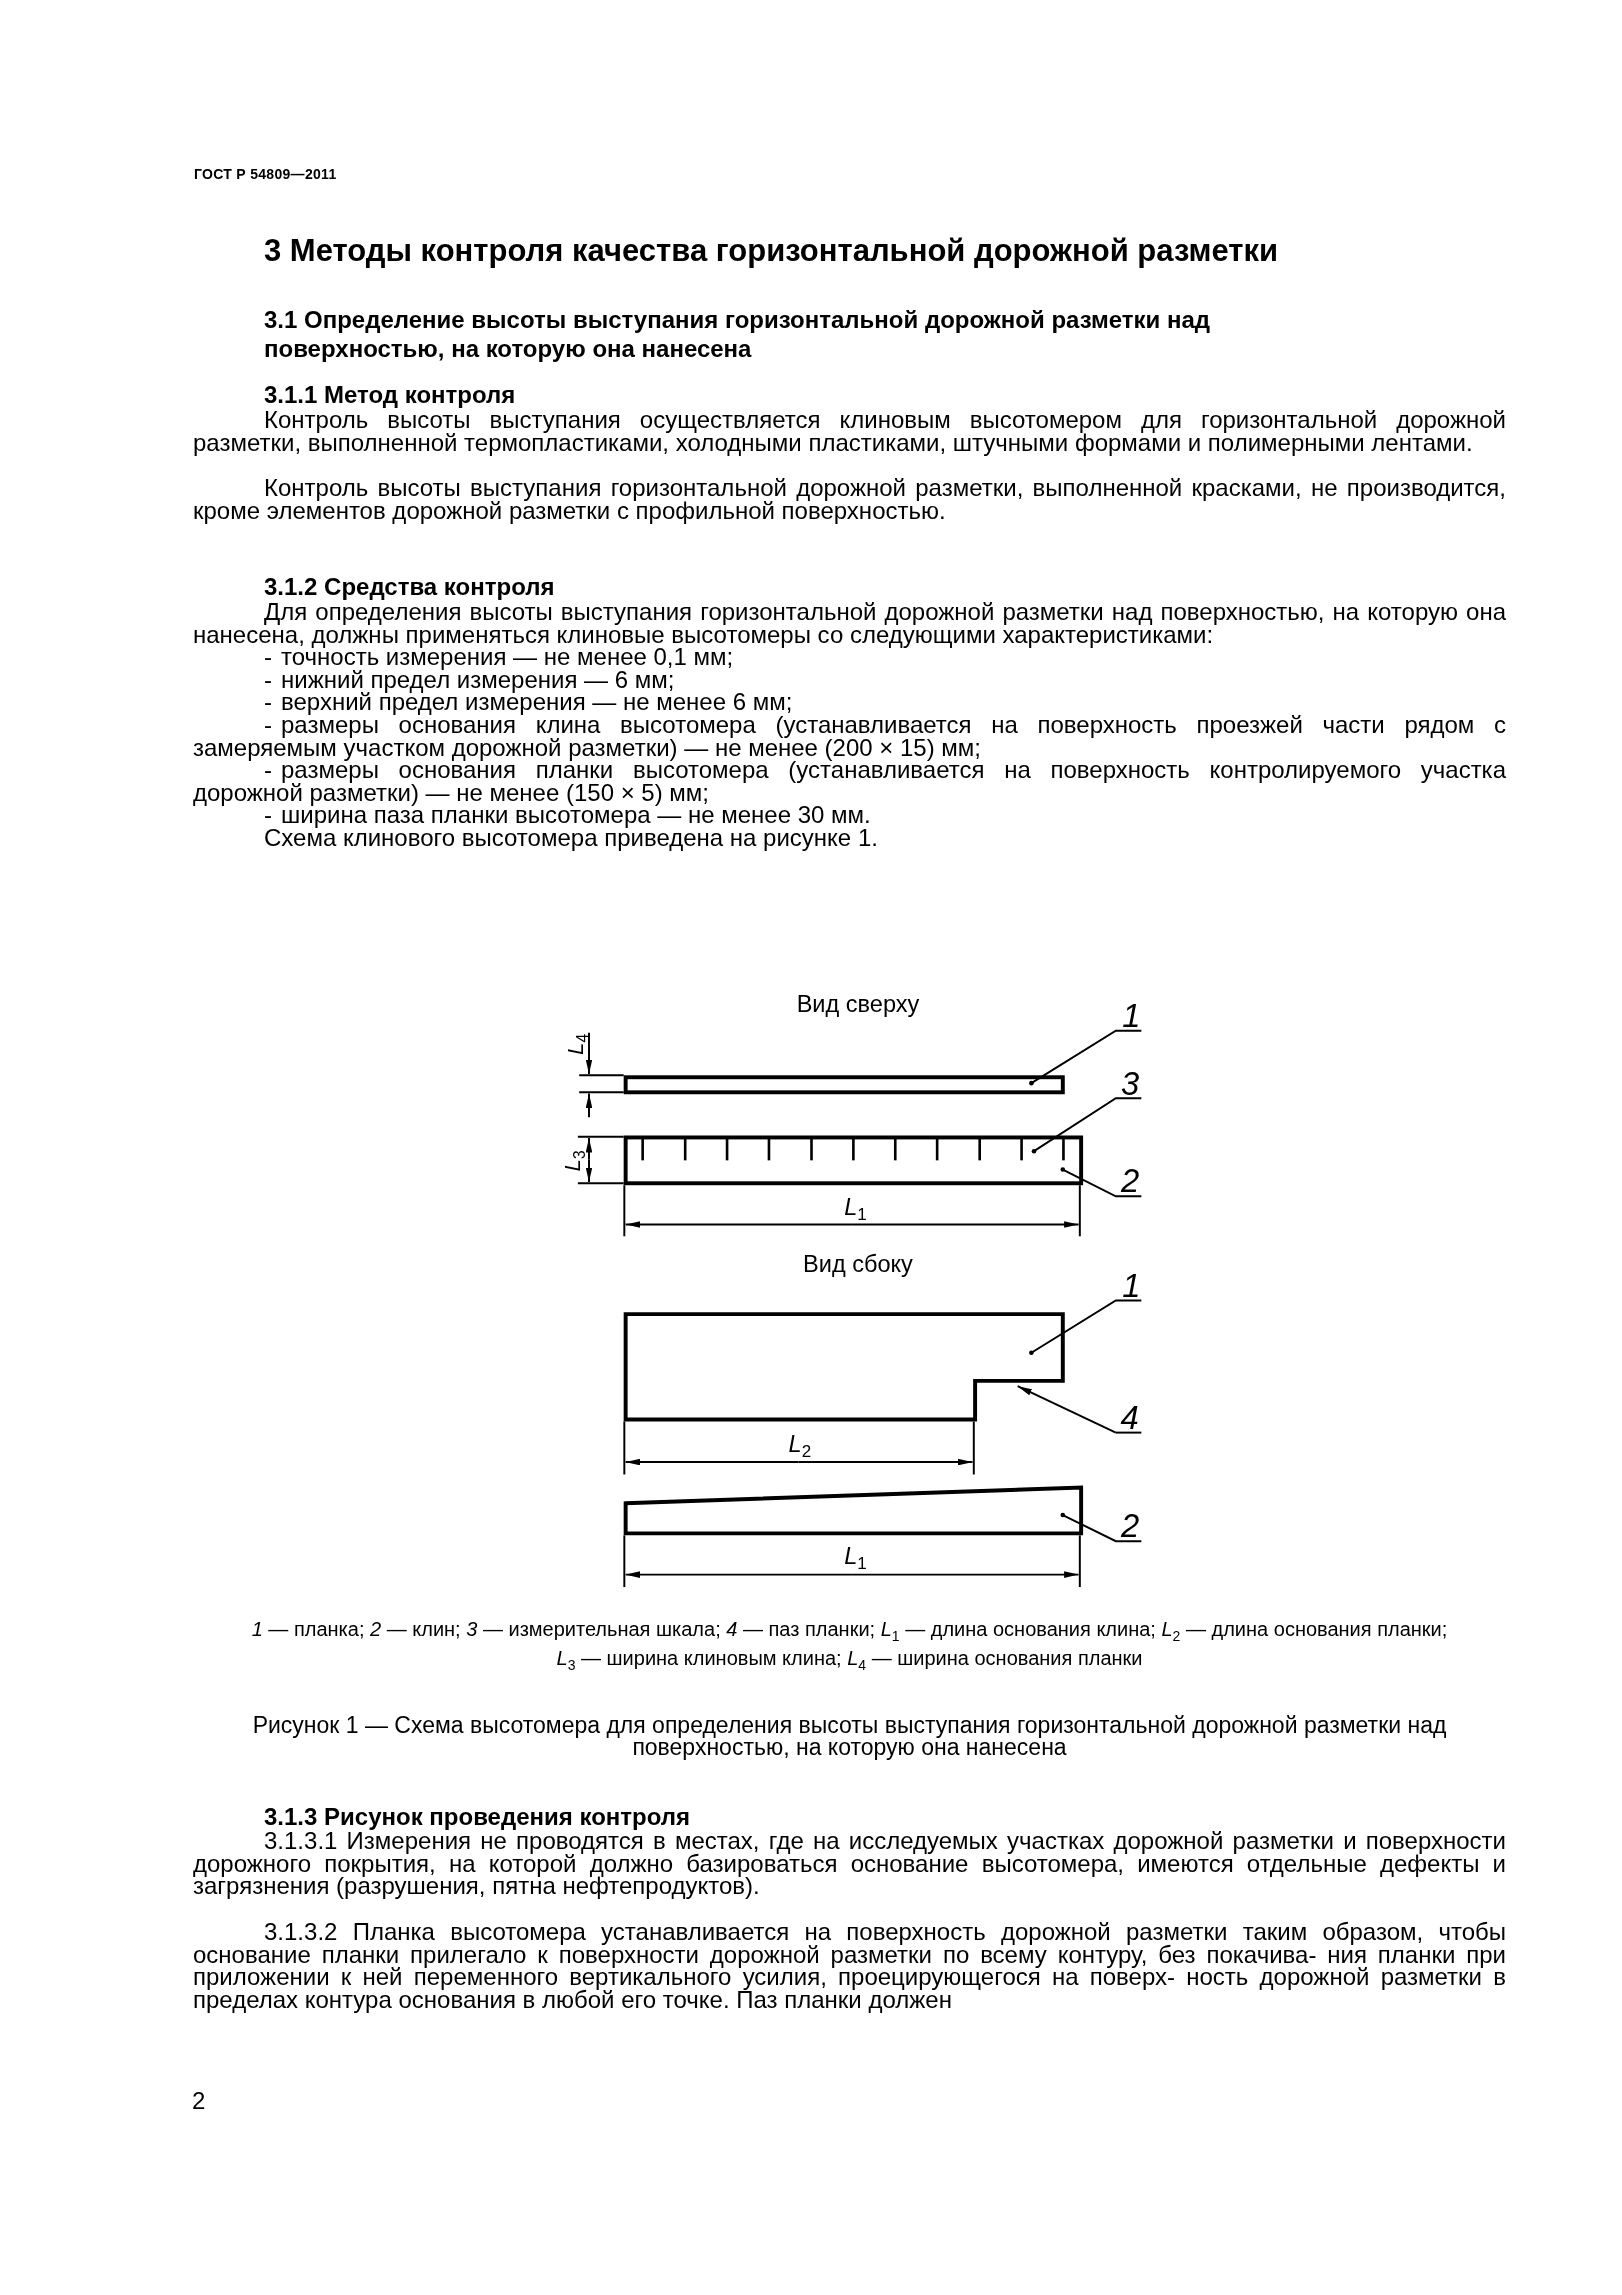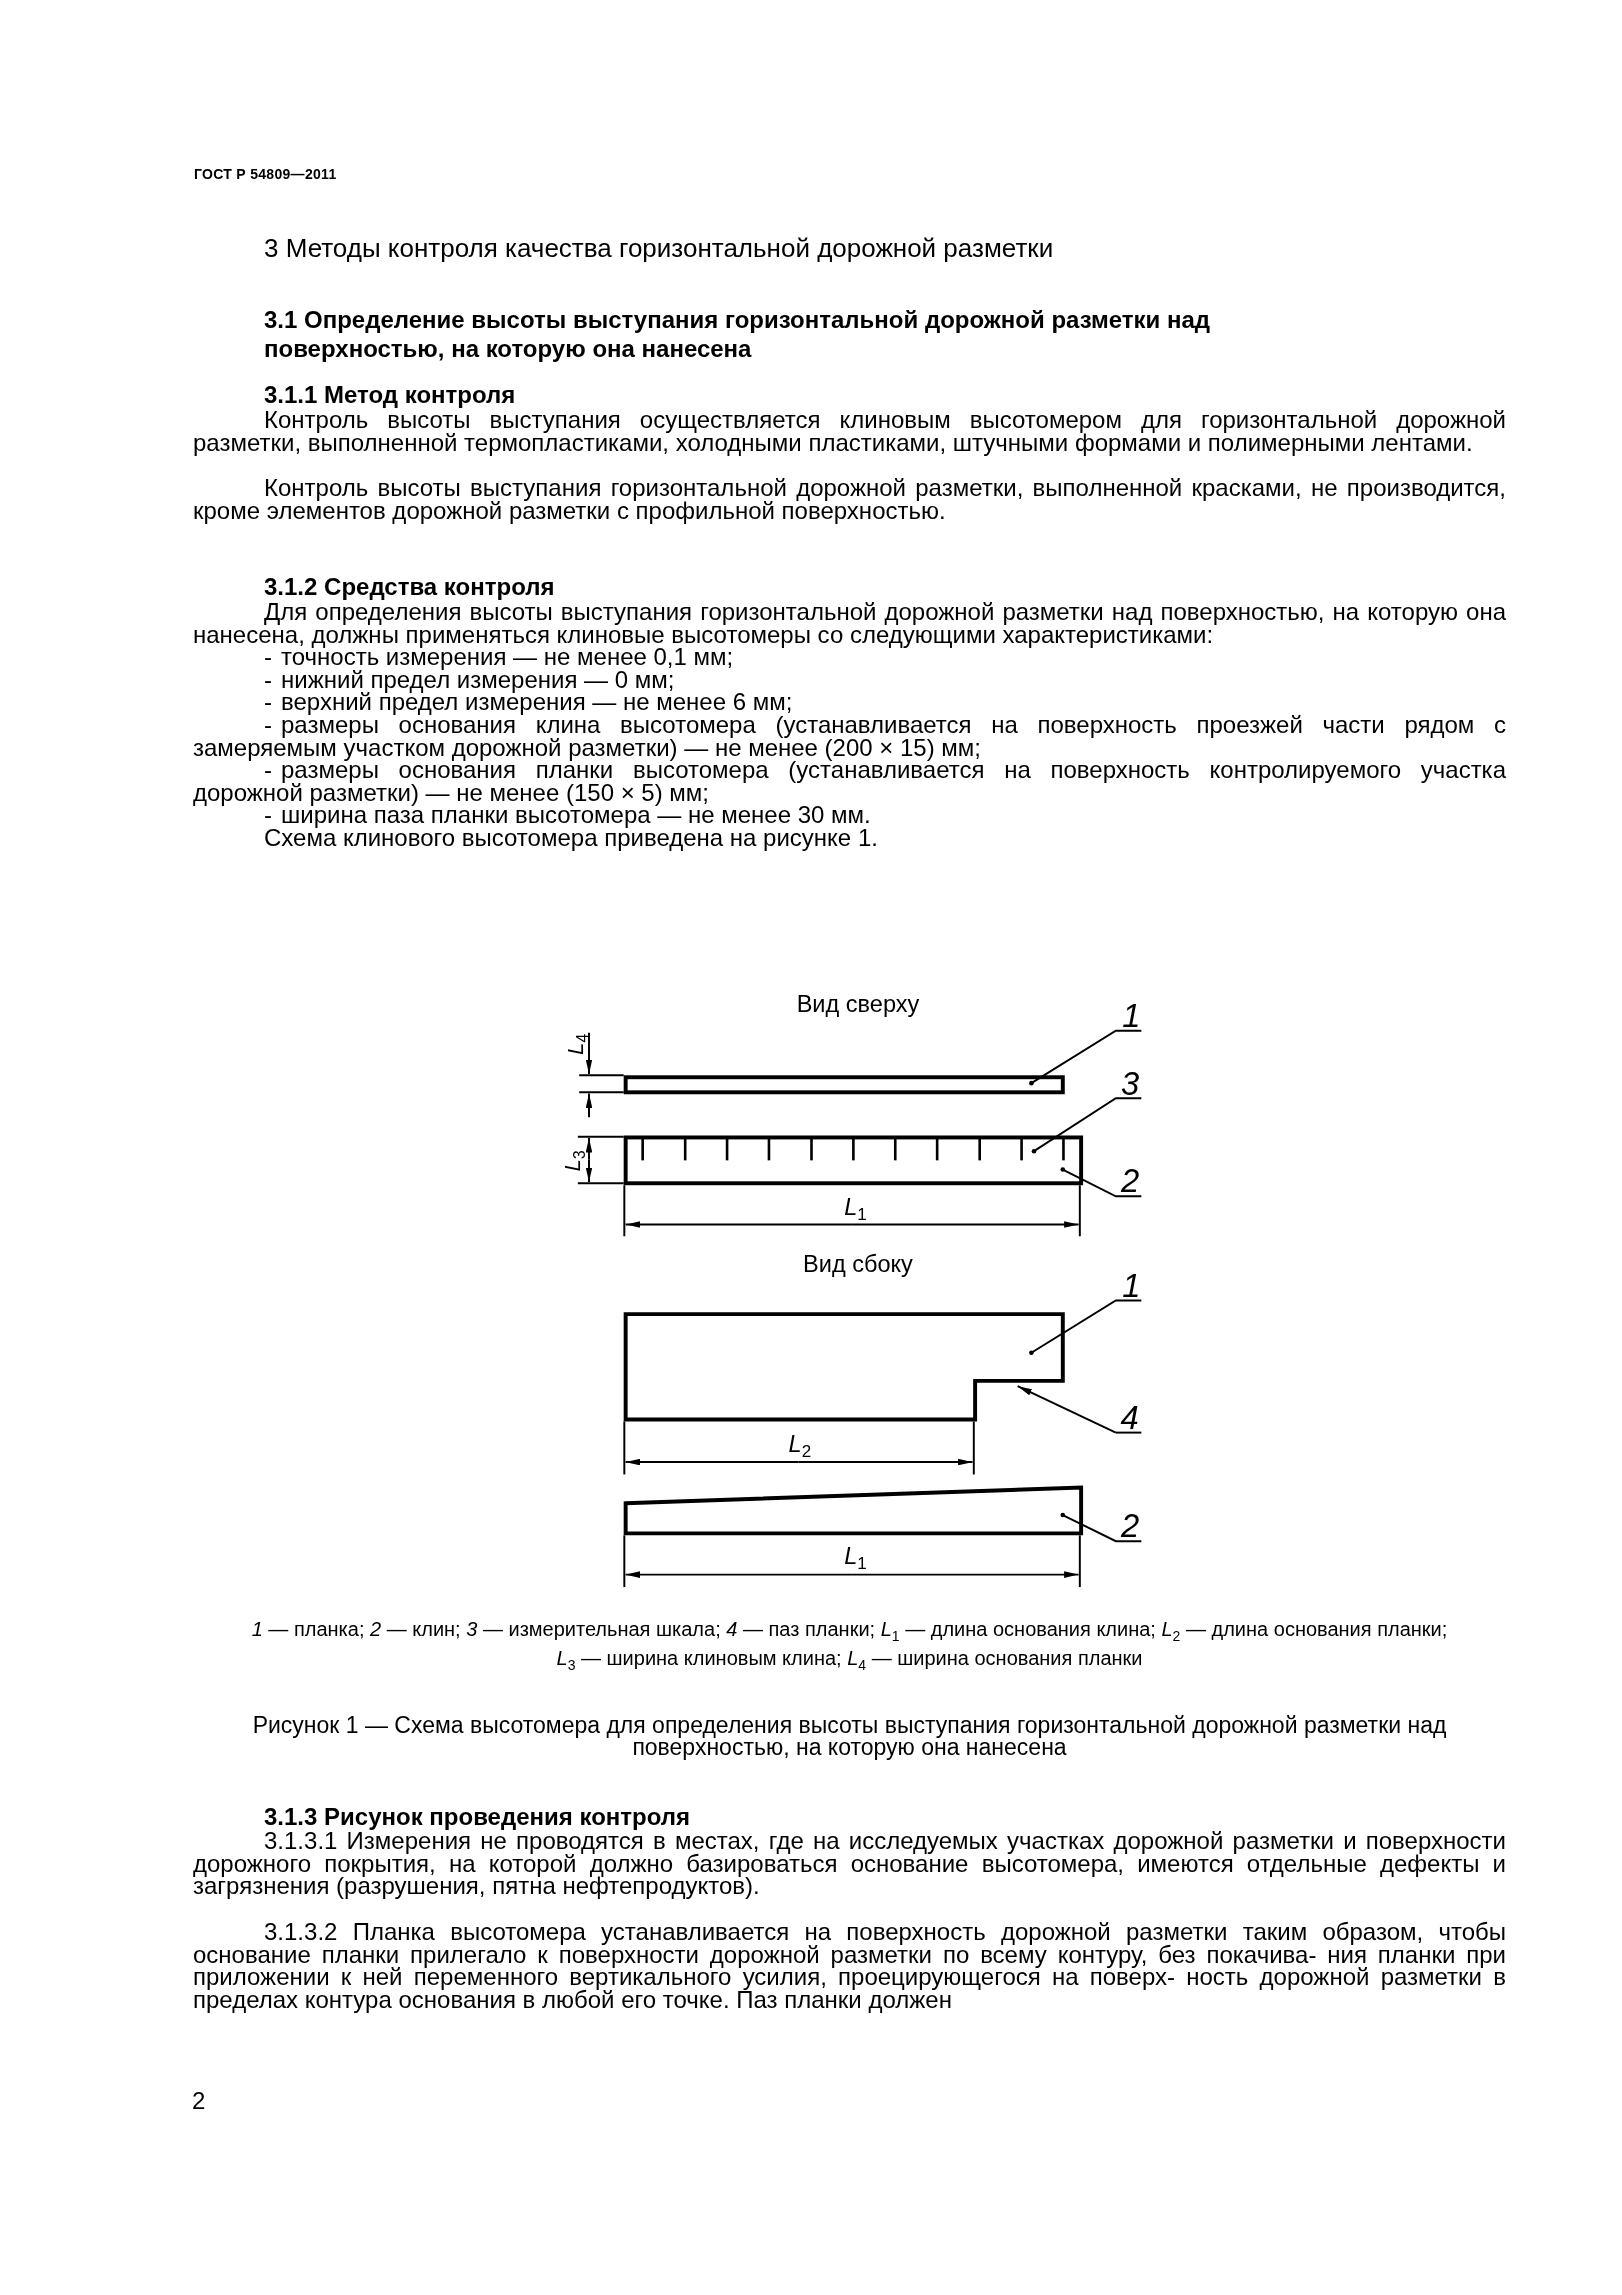--- a/index.html
+++ b/index.html
@@ -1,19 +1,19 @@
 <!DOCTYPE html>
 <html style="font-size:10.5px"><head>
 <meta charset="utf-8">
 <style>
   html, body { margin: 0; padding: 0; background: #ffffff; }
   body { width: 1623px; height: 2295px; position: relative; overflow: hidden; color: #000; font-family: "Liberation Sans", sans-serif; }
   .abs { position: absolute; }
   .header { left: 194px; top: 166px; font-size: 14px; font-weight: bold; letter-spacing: 0.3px; }
-  .h1 { left: 264px; top: 233px; font-size: 26px; font-weight: normal; white-space: nowrap; }
+  .h1 { left: 264px; top: 233px; font-size: 31px; font-weight: bold; white-space: nowrap; }
   .h2 { left: 264px; top: 305px; width: 1178px; font-size: 24px; font-weight: bold; line-height: 29px; }
   .h3 { font-size: 24px; font-weight: bold; white-space: nowrap; }
   .para { left: 193px; width: 1313px; font-size: 24px; line-height: 22.6px; text-align: justify; }
   .para .ind { display: inline-block; width: 71px; }
   .bullet-dash { display: inline-block; width: 17px; }
   .legend { left: 193px; width: 1313px; text-align: center; font-size: 20px; line-height: 22px; }
   .caption { left: 193px; width: 1313px; text-align: center; font-size: 23px; line-height: 22px; }
   .pagenum { left: 192px; top: 2087px; font-size: 24px; }
   sub { font-size: 70%; vertical-align: -0.35em; font-style: normal; }
   i { font-style: italic; }
@@ -32,21 +32,21 @@
 </div>
 
 <div class="abs h3" style="left:264px; top:381px;">3.1.1  Метод контроля</div>
 <div class="abs para" style="top:409px;"><span class="ind"></span><span>Контроль высоты выступания осуществляется клиновым высотомером для горизонтальной дорожной разметки, выполненной термопластиками, холодными пластиками, штучными формами и полимерными лентами.</span></div>
 <div class="abs para" style="top:477px;"><span class="ind"></span><span>Контроль высоты выступания горизонтальной дорожной разметки, выполненной красками, не производится, кроме элементов дорожной разметки с профильной поверхностью.</span></div>
 
 <div class="abs h3" style="left:264px; top:573px;">3.1.2  Средства контроля</div>
 <div class="abs para" style="top:601px;"><span class="ind"></span><span>Для определения высоты выступания горизонтальной дорожной разметки над поверхностью, на которую она нанесена, должны применяться клиновые высотомеры со следующими характеристиками:</span></div>
 
 <div class="abs para" style="top:646px;"><span class="ind"></span><span class="bullet-dash">-</span><span>точность измерения — не менее 0,1 мм;</span></div>
-<div class="abs para" style="top:669px;"><span class="ind"></span><span class="bullet-dash">-</span><span>нижний предел измерения — 0 мм;</span></div>
+<div class="abs para" style="top:669px;"><span class="ind"></span><span class="bullet-dash">-</span><span>нижний предел измерения — 6 мм;</span></div>
 <div class="abs para" style="top:691px;"><span class="ind"></span><span class="bullet-dash">-</span><span>верхний предел измерения — не менее 6 мм;</span></div>
 <div class="abs para" style="top:714px;"><span class="ind"></span><span class="bullet-dash">-</span><span>размеры основания клина высотомера (устанавливается на поверхность проезжей части рядом с замеряемым участком дорожной разметки) — не менее (200 × 15) мм;</span></div>
 <div class="abs para" style="top:759px;"><span class="ind"></span><span class="bullet-dash">-</span><span>размеры основания планки высотомера (устанавливается на поверхность контролируемого участка дорожной разметки) — не менее (150 × 5) мм;</span></div>
 <div class="abs para" style="top:804px;"><span class="ind"></span><span class="bullet-dash">-</span><span>ширина паза планки высотомера — не менее 30 мм.</span></div>
 <div class="abs para" style="top:827px;"><span class="ind"></span><span>Схема клинового высотомера приведена на рисунке 1.</span></div>
 
 <svg class="abs" style="left:0; top:0;" width="1623" height="1610" viewBox="0 0 2480 2460">
   <defs>
     <marker id="arr" markerWidth="12" markerHeight="8" refX="12" refY="4" orient="auto" markerUnits="userSpaceOnUse">
       <path d="M0,0 L12,4 L0,8 Z" fill="#000"></path>

